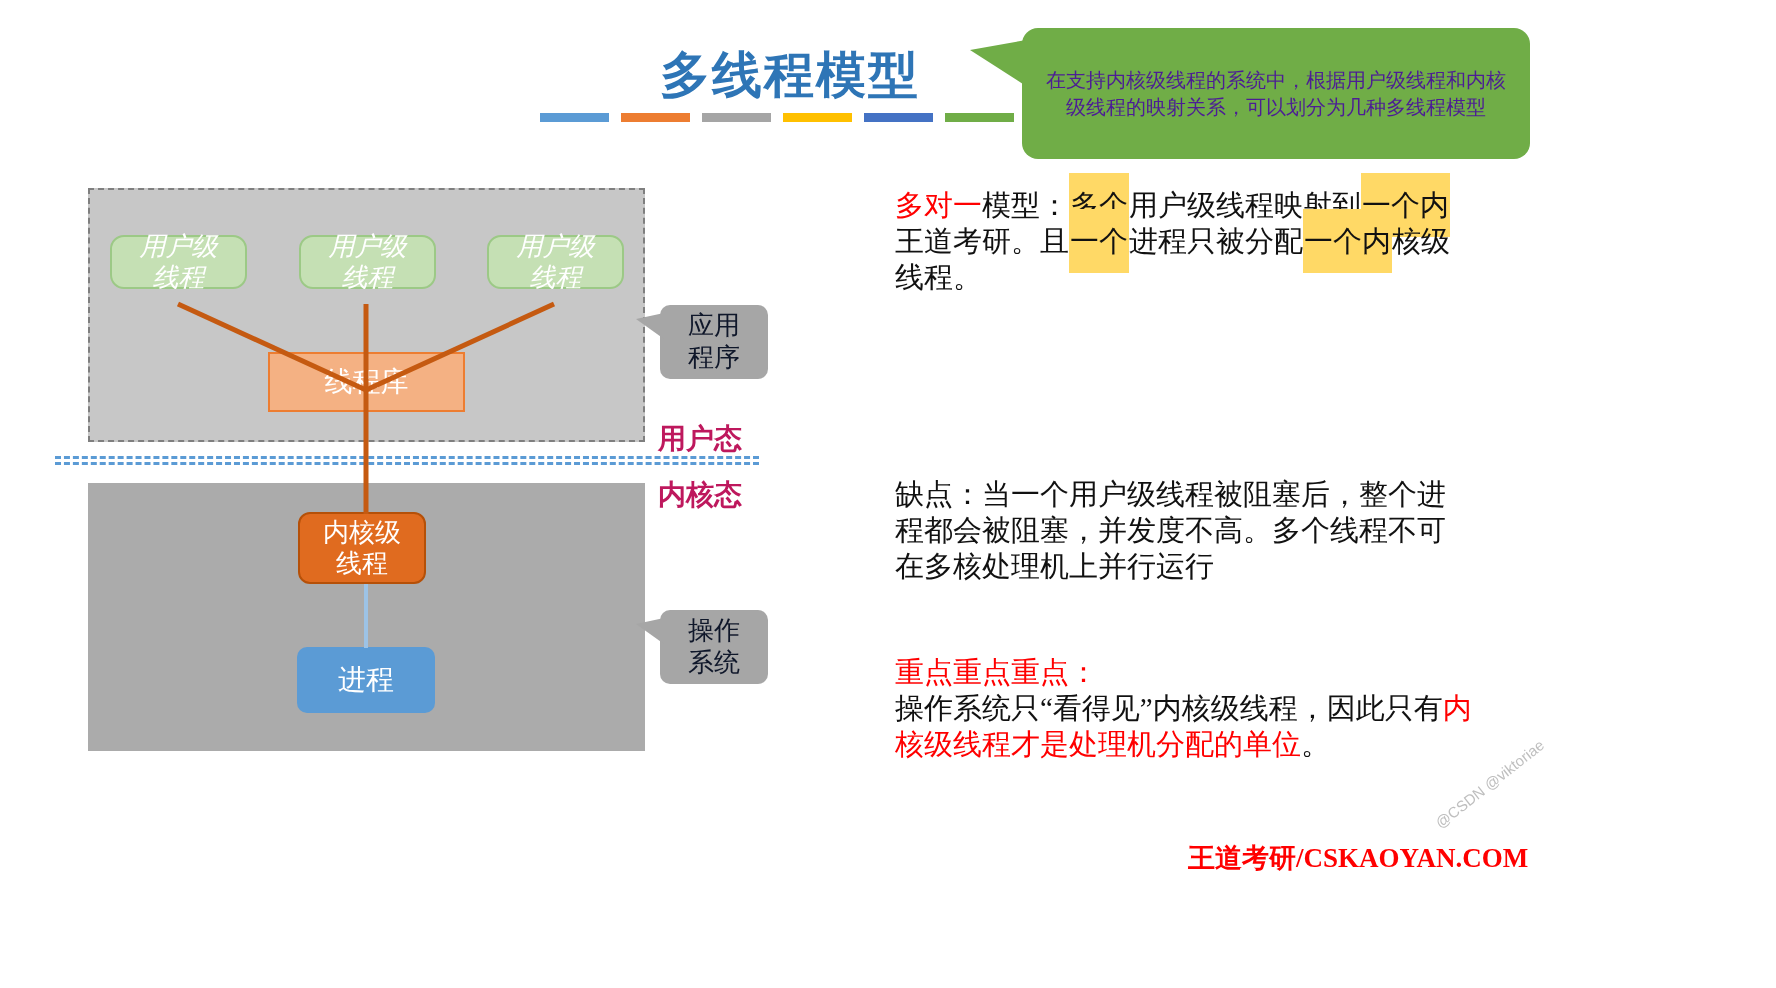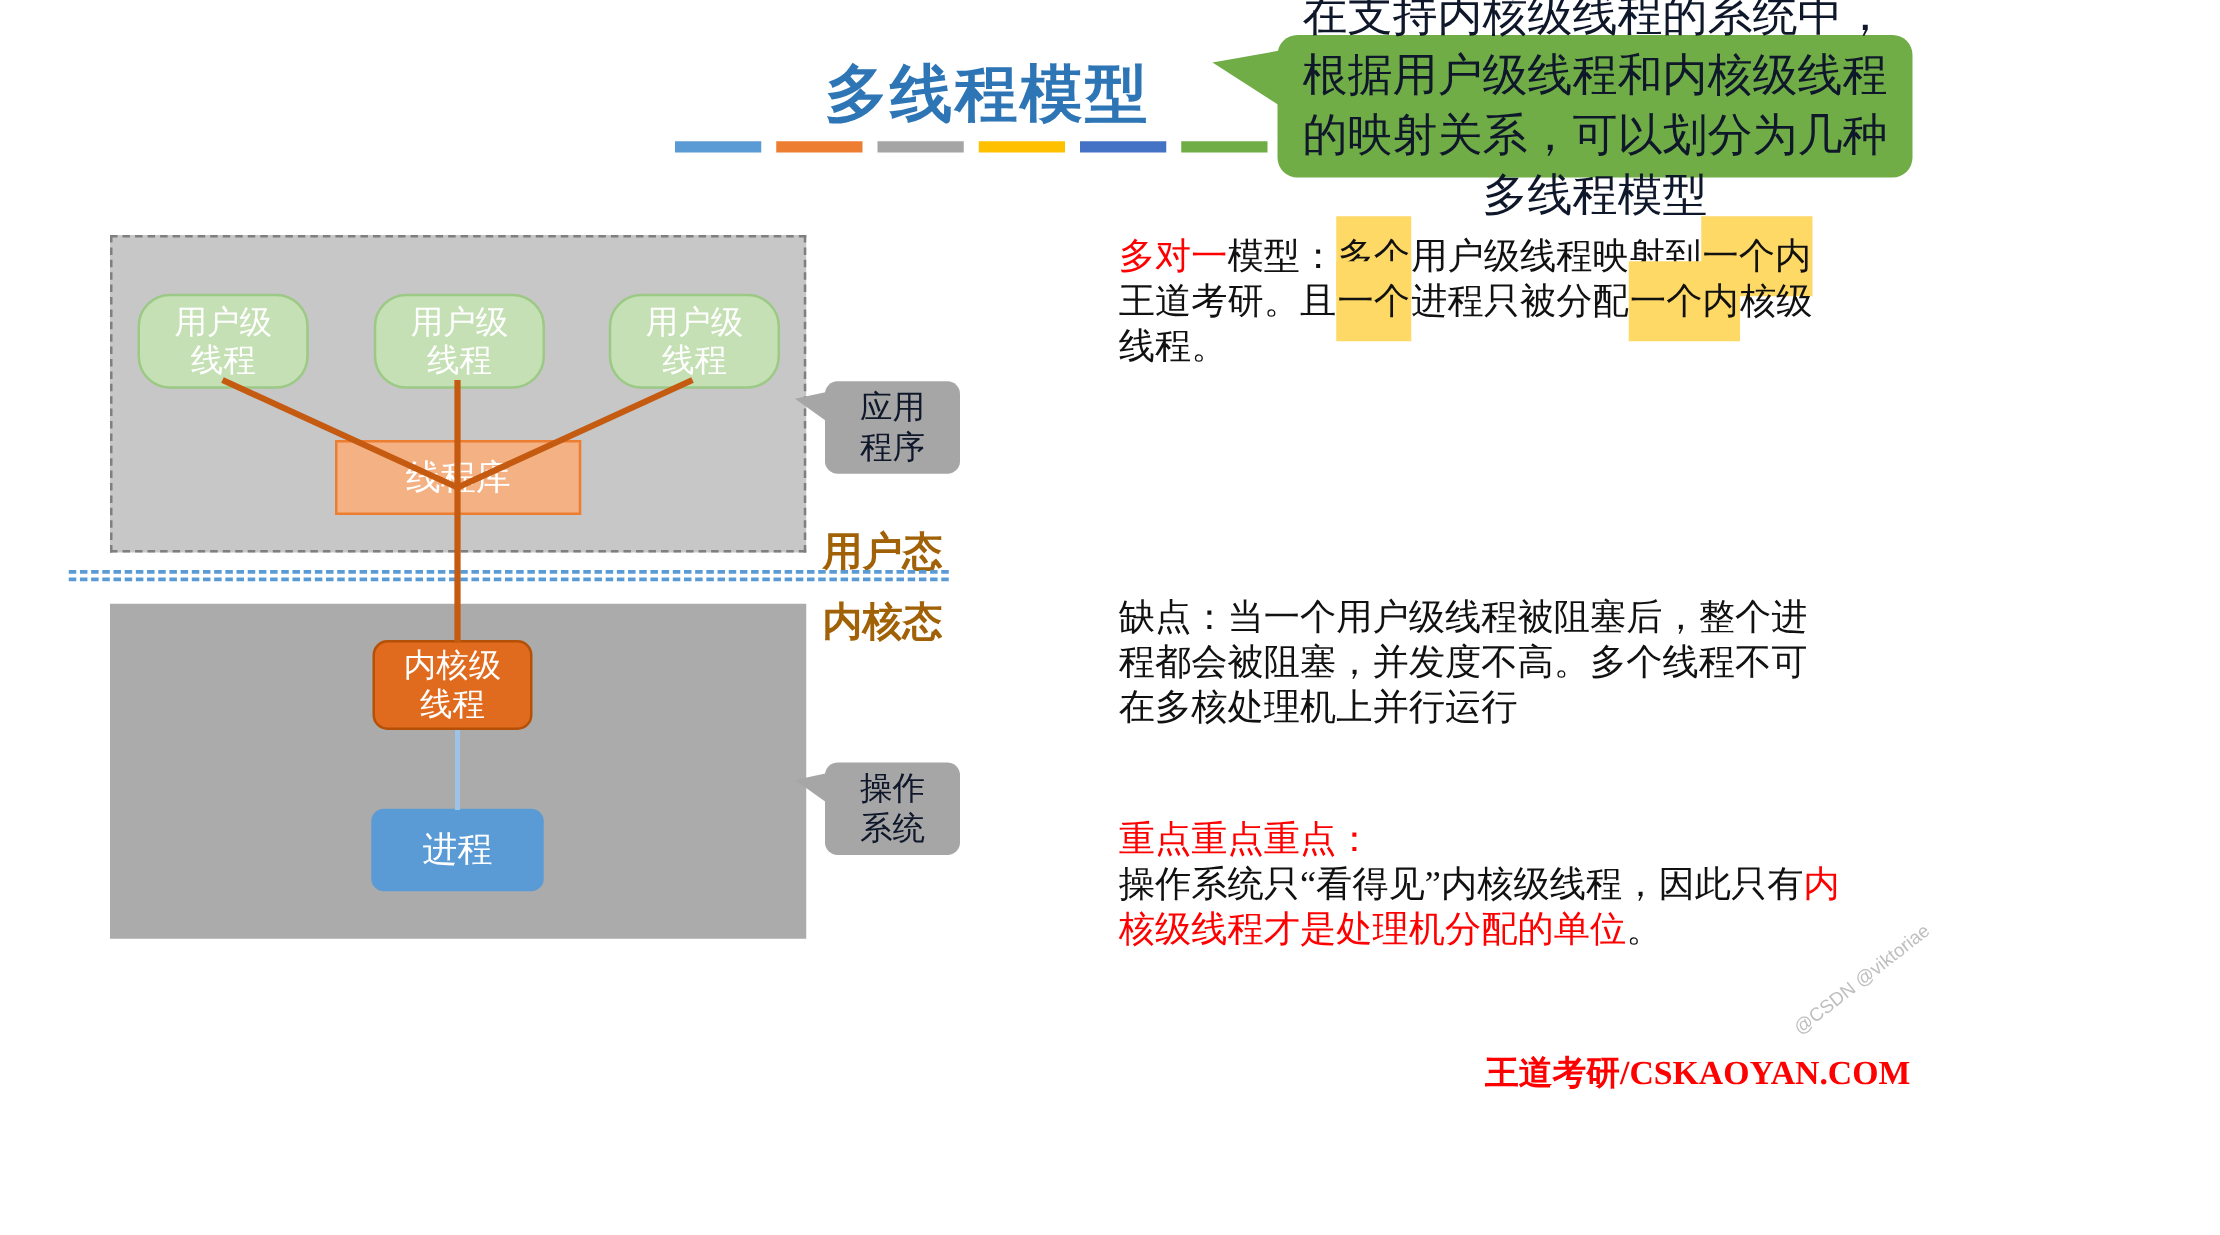--- a/index.html
+++ b/index.html
@@ -10,40 +10,40 @@
   
   .title { left:660px; top:42px; width:260px; text-align:center;
            font-family:"Liberation Sans", sans-serif; font-weight:bold;
            font-size:50px; color:#2E75B6; letter-spacing:2px; }
 
   
   .bars { left:540px; top:113px; display:flex; gap:12px; }
   .bar { width:69px; height:9px; }
 
   
-  .top-callout { left:1022px; top:28px; width:508px; height:114px;
-                 background:#70AD47; border-radius:16px; color:#0f172a;
-                 font-size:36px; line-height:1.33; text-align:center;
+  .top-callout { left:1022px; top:28px; width:508px; height:131px;
+                 background:#70AD47; border-radius:16px; color:#4c1d95;
+                 font-size:20px; line-height:1.33; text-align:center;
                  display:flex; align-items:center; justify-content:center;
                  padding:8px 18px; z-index:6; }
   .top-callout::before { content:""; position:absolute; left:-52px; top:12px;
                  width:0; height:0; border-top:10px solid transparent;
                  border-bottom:36px solid transparent; border-right:56px solid #70AD47; }
 
   
   .user-area { left:88px; top:188px; width:557px; height:254px;
                background:#C7C7C7; border:2px dashed #7f7f7f; z-index:1; }
   .kernel-area { left:88px; top:483px; width:557px; height:268px;
                background:#ABABAB; z-index:1; }
 
   .node { display:flex; align-items:center; justify-content:center;
           text-align:center; color:#ffffff; white-space:pre-line; z-index:2; }
 
-  .ut-box { width:137px; height:76px; top:235px; background:#C5E0B4;
-            border:2px solid #9CC986; border-radius:26px; font-size:26px; line-height:1.2; }
+  .ut-box { width:137px; height:54px; top:235px; background:#C5E0B4;
+            border:2px solid #9CC986; border-radius:14px; font-size:26px; line-height:1.2;font-style:italic; }
   .ut-1 { left:110px; } .ut-2 { left:299px; } .ut-3 { left:487px; }
 
   .lib-box { left:268px; top:352px; width:197px; height:60px;
              background:#F4B183; border:2px solid #ED7D31; font-size:28px; }
 
   .kt-box { left:298px; top:512px; width:128px; height:72px;
             background:#E06B1F; border:2px solid #B55008; border-radius:12px;
             font-size:26px; line-height:1.2; }
 
   .proc-box { left:297px; top:647px; width:138px; height:66px;
@@ -53,21 +53,21 @@
   .gray-callout { width:108px; height:74px; background:#A6A6A6; border-radius:10px;
                   color:#0f172a; font-size:26px; line-height:1.25; text-align:center;
                   display:flex; align-items:center; justify-content:center;
                   white-space:pre-line; z-index:4; }
   .gray-callout::before { content:""; position:absolute; left:-24px; top:8px;
                   width:0; height:0; border-top:6px solid transparent;
                   border-bottom:20px solid transparent; border-right:28px solid #A6A6A6; }
   .app-callout { left:660px; top:305px; }
   .os-callout  { left:660px; top:610px; }
 
-  .mode-label { font-size:32px; color:#a16207; font-weight:bold; z-index:2; }
+  .mode-label { font-size:28px; color:#be185d; font-weight:bold; z-index:2; }
   .user-mode  { left:658px; top:420px; }
   .kernel-mode{ left:658px; top:476px; }
 
   .boundary { left:55px; top:456px; width:704px; height:9px;
               border-top:3px dashed #5B9BD5; border-bottom:3px dashed #5B9BD5; z-index:2; }
 
   .lines { left:0; top:0; width:1776px; height:988px; pointer-events:none; z-index:3; }
 
   
   .para { left:895px; width:578px; font-size:29px; line-height:1.24; color:#111111; }

